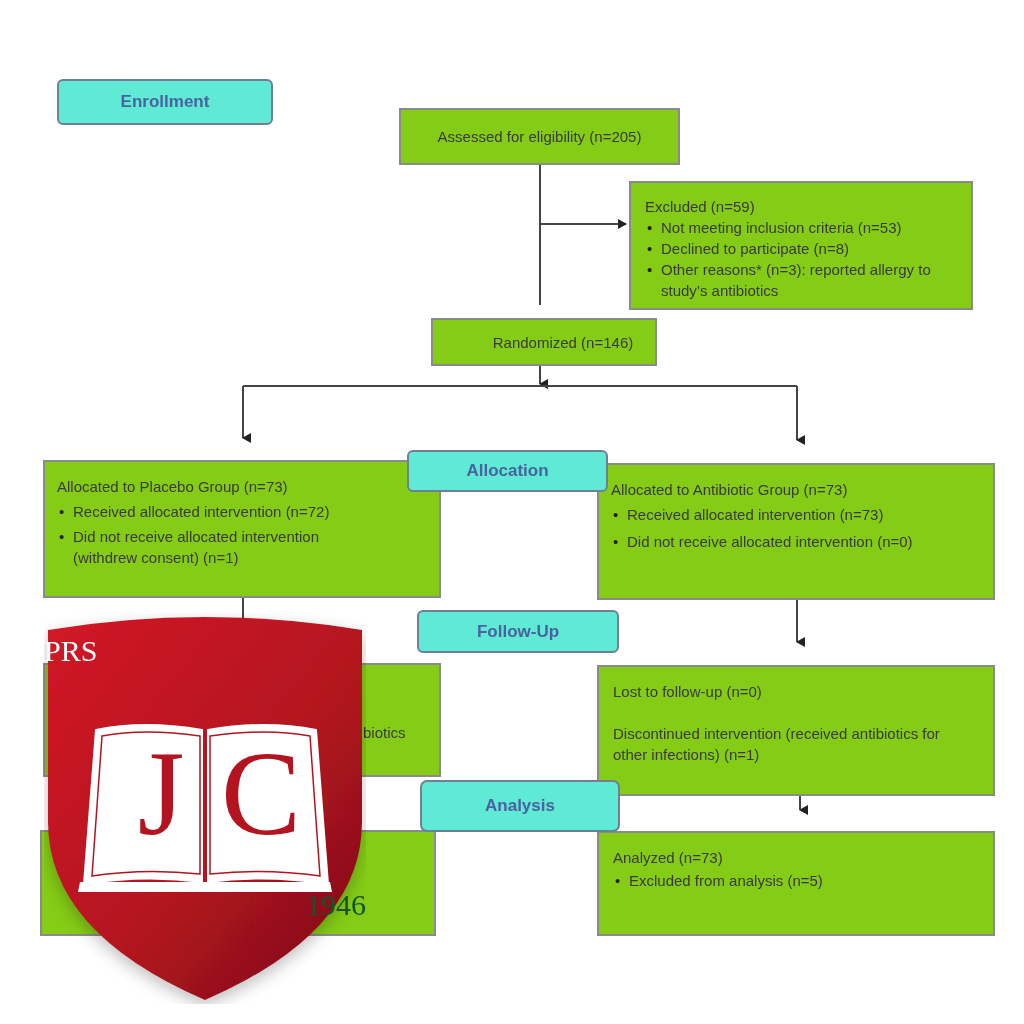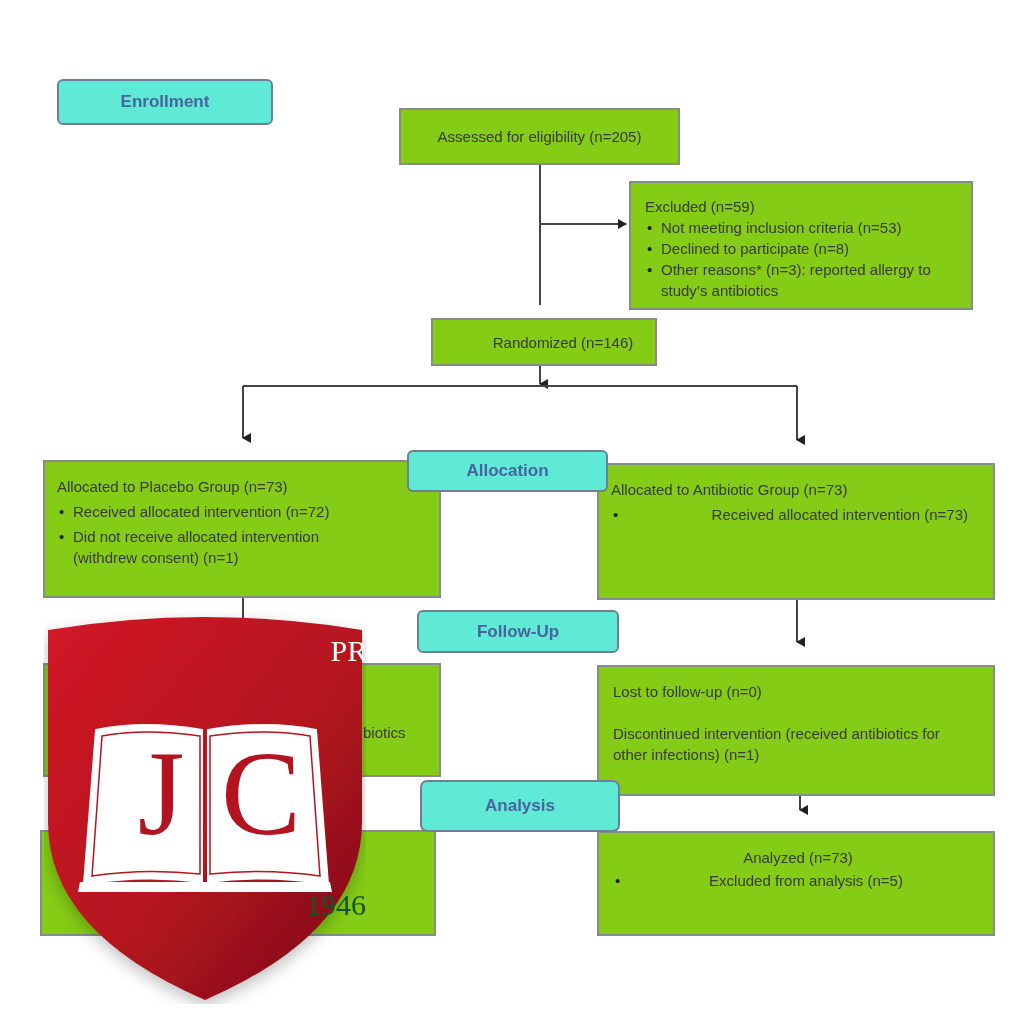--- a/index.html
+++ b/index.html
@@ -64,22 +64,23 @@
 <div class="box" style="left:43px;top:440px;width:398px;height:138px;padding:14px 28px 0 12px;">
   <div>Allocated to Placebo Group (n=73)</div>
   <ul style="margin-top:4px;">
     <li style="margin-bottom:4px;">Received allocated intervention (n=72)</li>
     <li style="width:300px;">Did not receive allocated intervention (withdrew consent) (n=1)</li>
   </ul>
 </div>
 
 <div class="box" style="left:597px;top:443px;width:398px;height:137px;padding:14px 25px 0 12px;">
   <div>Allocated to Antibiotic Group (n=73)</div>
-  <ul style="margin-top:4px;text-align:right;">
+  <ul style="margin-top:4px;">
     <li style="margin-bottom:6px;">Received allocated intervention (n=73)</li>
+    <li>Did not receive allocated intervention (n=0)</li>
   </ul>
 </div>
 
 <div class="phase center" style="left:407px;top:418px;width:201px;height:42px;margin-top:32px;">
   <span>Allocation</span>
 </div>
 
 <div class="box" style="left:43px;top:643px;width:398px;height:114px;">
   <span style="position:absolute;left:318px;top:57px;">biotics</span>
 </div>
@@ -88,21 +89,21 @@
   <div style="margin-bottom:21px;">Lost to follow-up (n=0)</div>
   <div style="width:360px;">Discontinued intervention (received antibiotics for other infections) (n=1)</div>
 </div>
 
 <div class="phase center" style="left:417px;top:610px;width:202px;height:43px;">
   <span>Follow-Up</span>
 </div>
 
 <div class="box" style="left:40px;top:810px;width:396px;height:106px;"></div>
 
-<div class="box" style="left:597px;top:811px;width:398px;height:105px;padding:14px 10px 0 14px;text-align:center;">
+<div class="box" style="left:597px;top:811px;width:398px;height:105px;padding:14px 10px 0 14px;">
   <div>Analyzed  (n=73)</div>
   <ul style="margin-top:2px;">
     <li>Excluded from analysis (n=5)</li>
   </ul>
 </div>
 
 <div class="phase center" style="left:420px;top:780px;width:200px;height:52px;border-radius:7px;">
   <span>Analysis</span>
 </div>
 
@@ -122,17 +123,17 @@
 
     <g>
       <path d="M52,118 Q100,108 158,118 L158,270 Q100,262 40,272 Z" fill="#fff" stroke="#fff" stroke-width="2"></path>
       <path d="M164,118 Q222,108 272,118 L284,272 Q222,262 164,270 Z" fill="#fff" stroke="#fff" stroke-width="2"></path>
       <path d="M58,124 Q100,116 156,124 L156,262 Q100,256 48,264 Z" fill="none" stroke="#b3141f" stroke-width="1.5"></path>
       <path d="M166,124 Q222,116 266,124 L276,264 Q222,256 166,262 Z" fill="none" stroke="#b3141f" stroke-width="1.5"></path>
       <line x1="161" y1="116" x2="161" y2="272" stroke="#b3141f" stroke-width="2"></line>
       <path d="M36,270 L161,270 L286,270 L288,280 L34,280 Z" fill="#fff"></path>
     </g>
   </svg>
-  <div style="position:absolute;left:18px;top:22px;width:322px;text-align:right;color:#fff;font-family:'Liberation Serif',serif;font-size:30px;">PRS</div>
+  <div style="position:absolute;left:0;top:22px;width:322px;text-align:left;color:#fff;font-family:'Liberation Serif',serif;font-size:30px;">PRS</div>
   <div style="position:absolute;left:82px;top:112px;width:70px;text-align:center;color:#b3141f;font-family:'Liberation Serif',serif;font-size:120px;line-height:140px;">J</div>
   <div style="position:absolute;left:172px;top:112px;width:90px;text-align:center;color:#b3141f;font-family:'Liberation Serif',serif;font-size:120px;line-height:140px;">C</div>
   <div style="position:absolute;left:0;top:276px;width:322px;text-align:right;color:#14532d;font-family:'Liberation Serif',serif;font-size:30px;">1946</div>
 </div>
 
 </body></html>

